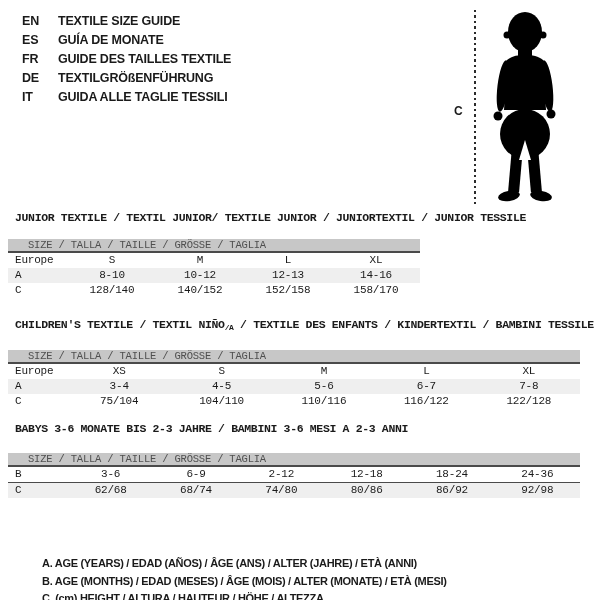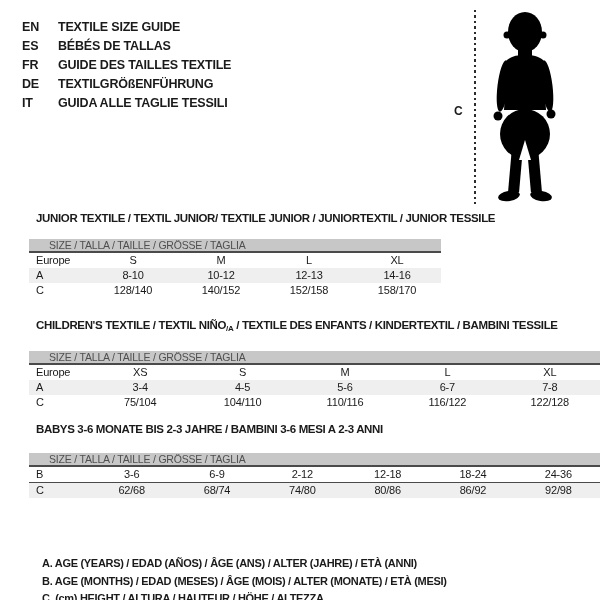--- a/index.html
+++ b/index.html
@@ -4,33 +4,33 @@
 <style>
   :root{
     --header-bar:#c7c7c7; --row-shade:#efefef; --rule:#4a4a4a; --text:#1a1a1a; --bar-text:#4f4f4f;
   }
   *{margin:0;padding:0;box-sizing:border-box;}
   html,body{width:600px;height:600px;background:#ffffff;overflow:hidden;
     font-family:"Liberation Sans","DejaVu Sans",sans-serif;color:var(--text);}
   .abs{position:absolute;}
 
   
-  .langs{left:22px;top:17px;}
+  .langs{left:22px;top:11px;}
   .lang-row{display:flex;height:19px;align-items:center;
     font-size:12.5px;font-weight:bold;letter-spacing:-0.2px;white-space:nowrap;}
   .lang-code{width:36px;}
 
   
   .height-line{left:474px;top:10px;width:2px;height:194px;
     background:repeating-linear-gradient(to bottom,#2b2b2b 0 2.5px,transparent 2.5px 5.5px);}
   .height-label{left:454px;top:104px;font-size:12px;font-weight:bold;}
   .baby-svg{left:483px;top:10px;}
 
   
-  .section{left:29px;}
+  .section{left:8px;font-family:Liberation Mono, monospace;}
   .sec-title{font-size:11.5px;font-weight:bold;letter-spacing:-0.35px;white-space:nowrap;
     margin-left:7px;line-height:14px;}
   .sec-title sub{font-size:8px;vertical-align:-2px;}
   .bar{background:var(--header-bar);color:var(--bar-text);font-size:10.5px;letter-spacing:-0.2px;
     height:14px;line-height:13px;padding-left:20px;border-bottom:2px solid var(--rule);
     white-space:nowrap;}
   table.size-table{width:100%;border-collapse:collapse;table-layout:fixed;}
   table.size-table td{font-size:11px;letter-spacing:-0.2px;height:15px;line-height:15px;
     text-align:center;padding:0;white-space:nowrap;overflow:hidden;}
   table.size-table td.lbl{width:60px;text-align:left;padding-left:7px;}
@@ -45,21 +45,21 @@
 </head>
 <body>
 
 <div class="abs langs">
   <div class="lang-row">
     <span class="lang-code">EN</span>
     <span>TEXTILE SIZE GUIDE</span>
   </div>
   <div class="lang-row">
     <span class="lang-code">ES</span>
-    <span>BÉBÉS DE TALLAS</span>
+    <span>GUÍA DE MONATE</span>
   </div>
   <div class="lang-row">
     <span class="lang-code">FR</span>
     <span>GUIDE DES TAILLES TEXTILE</span>
   </div>
   <div class="lang-row">
     <span class="lang-code">DE</span>
     <span>TEXTILGRÖßENFÜHRUNG</span>
   </div>
   <div class="lang-row">

